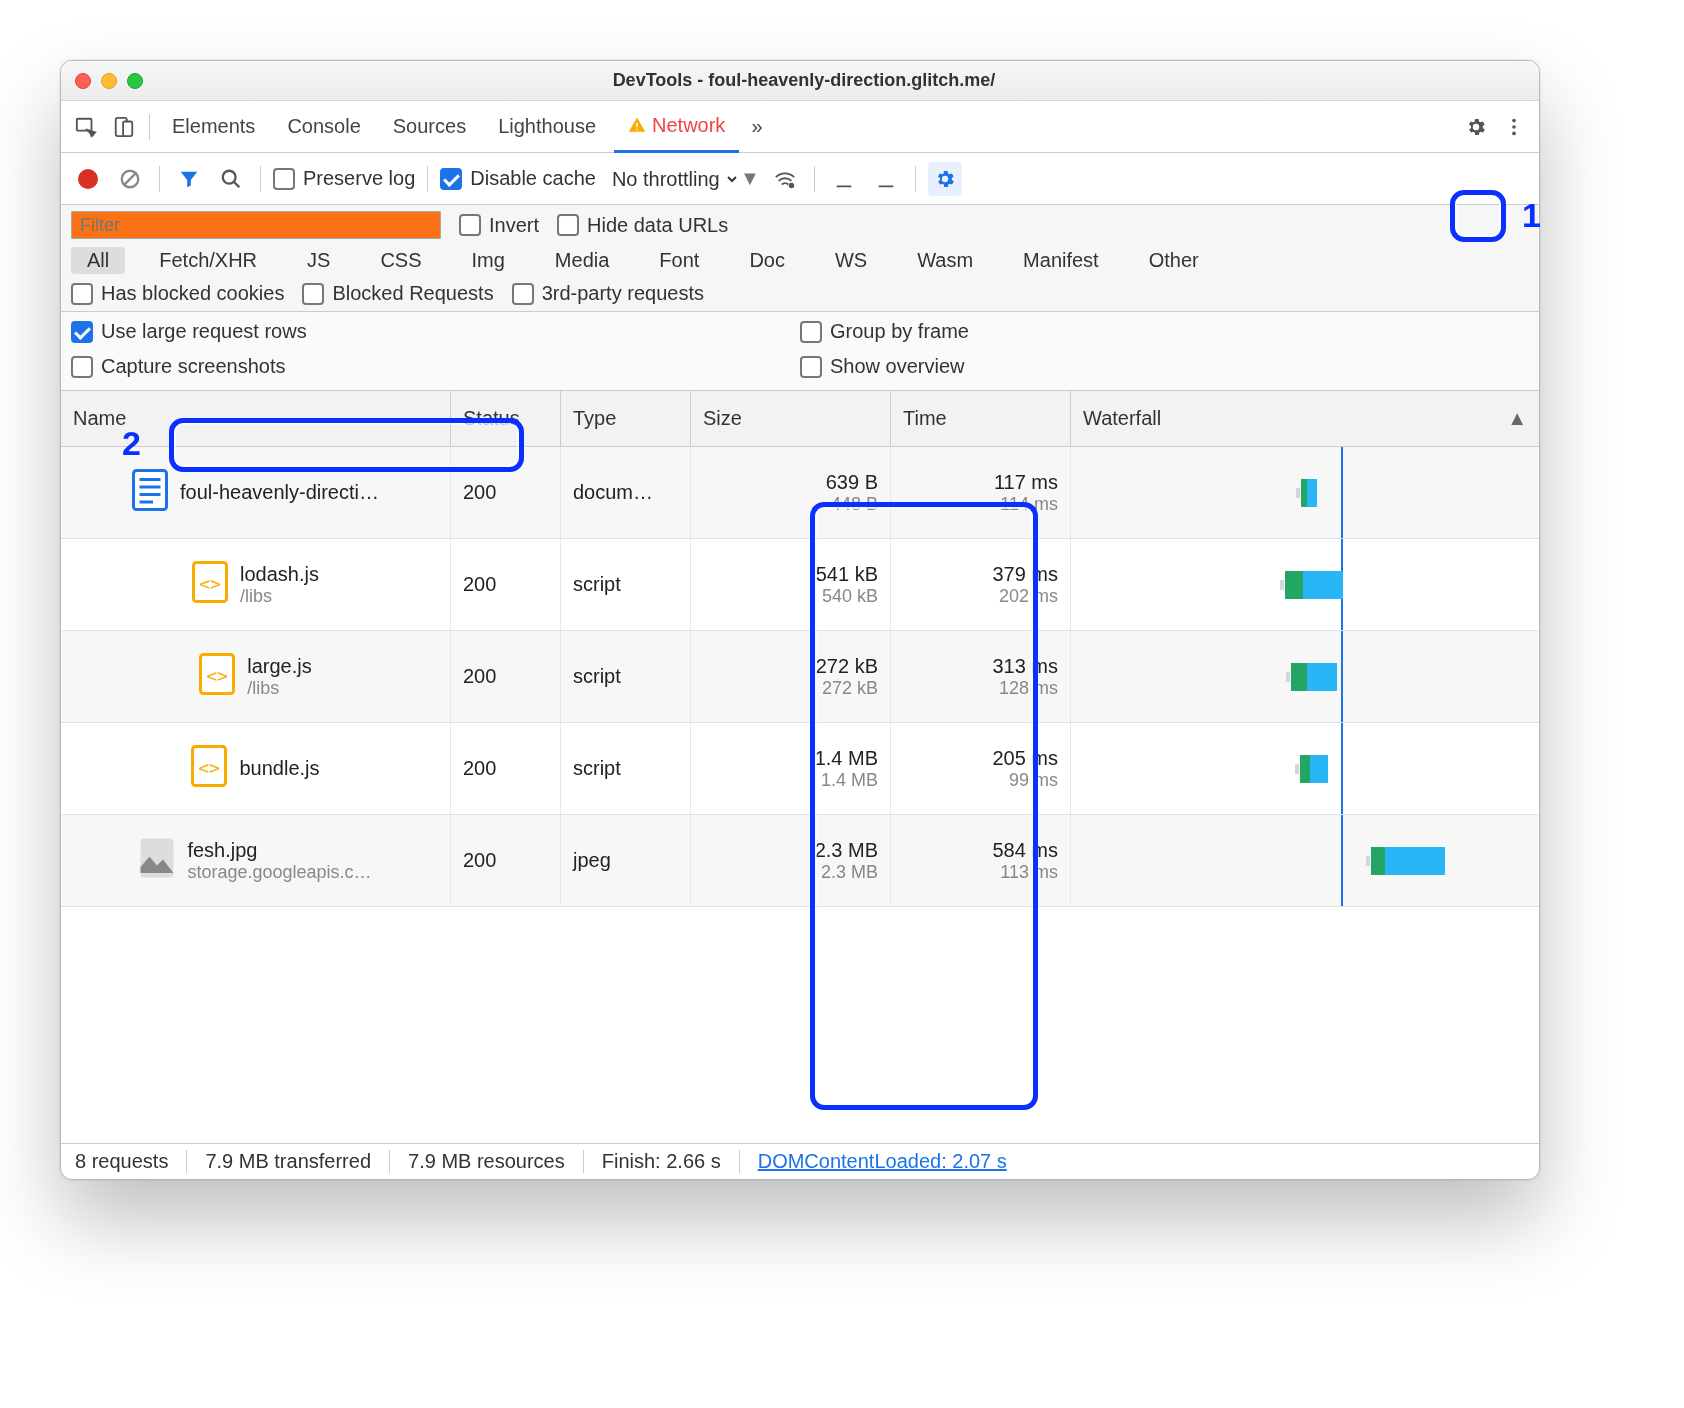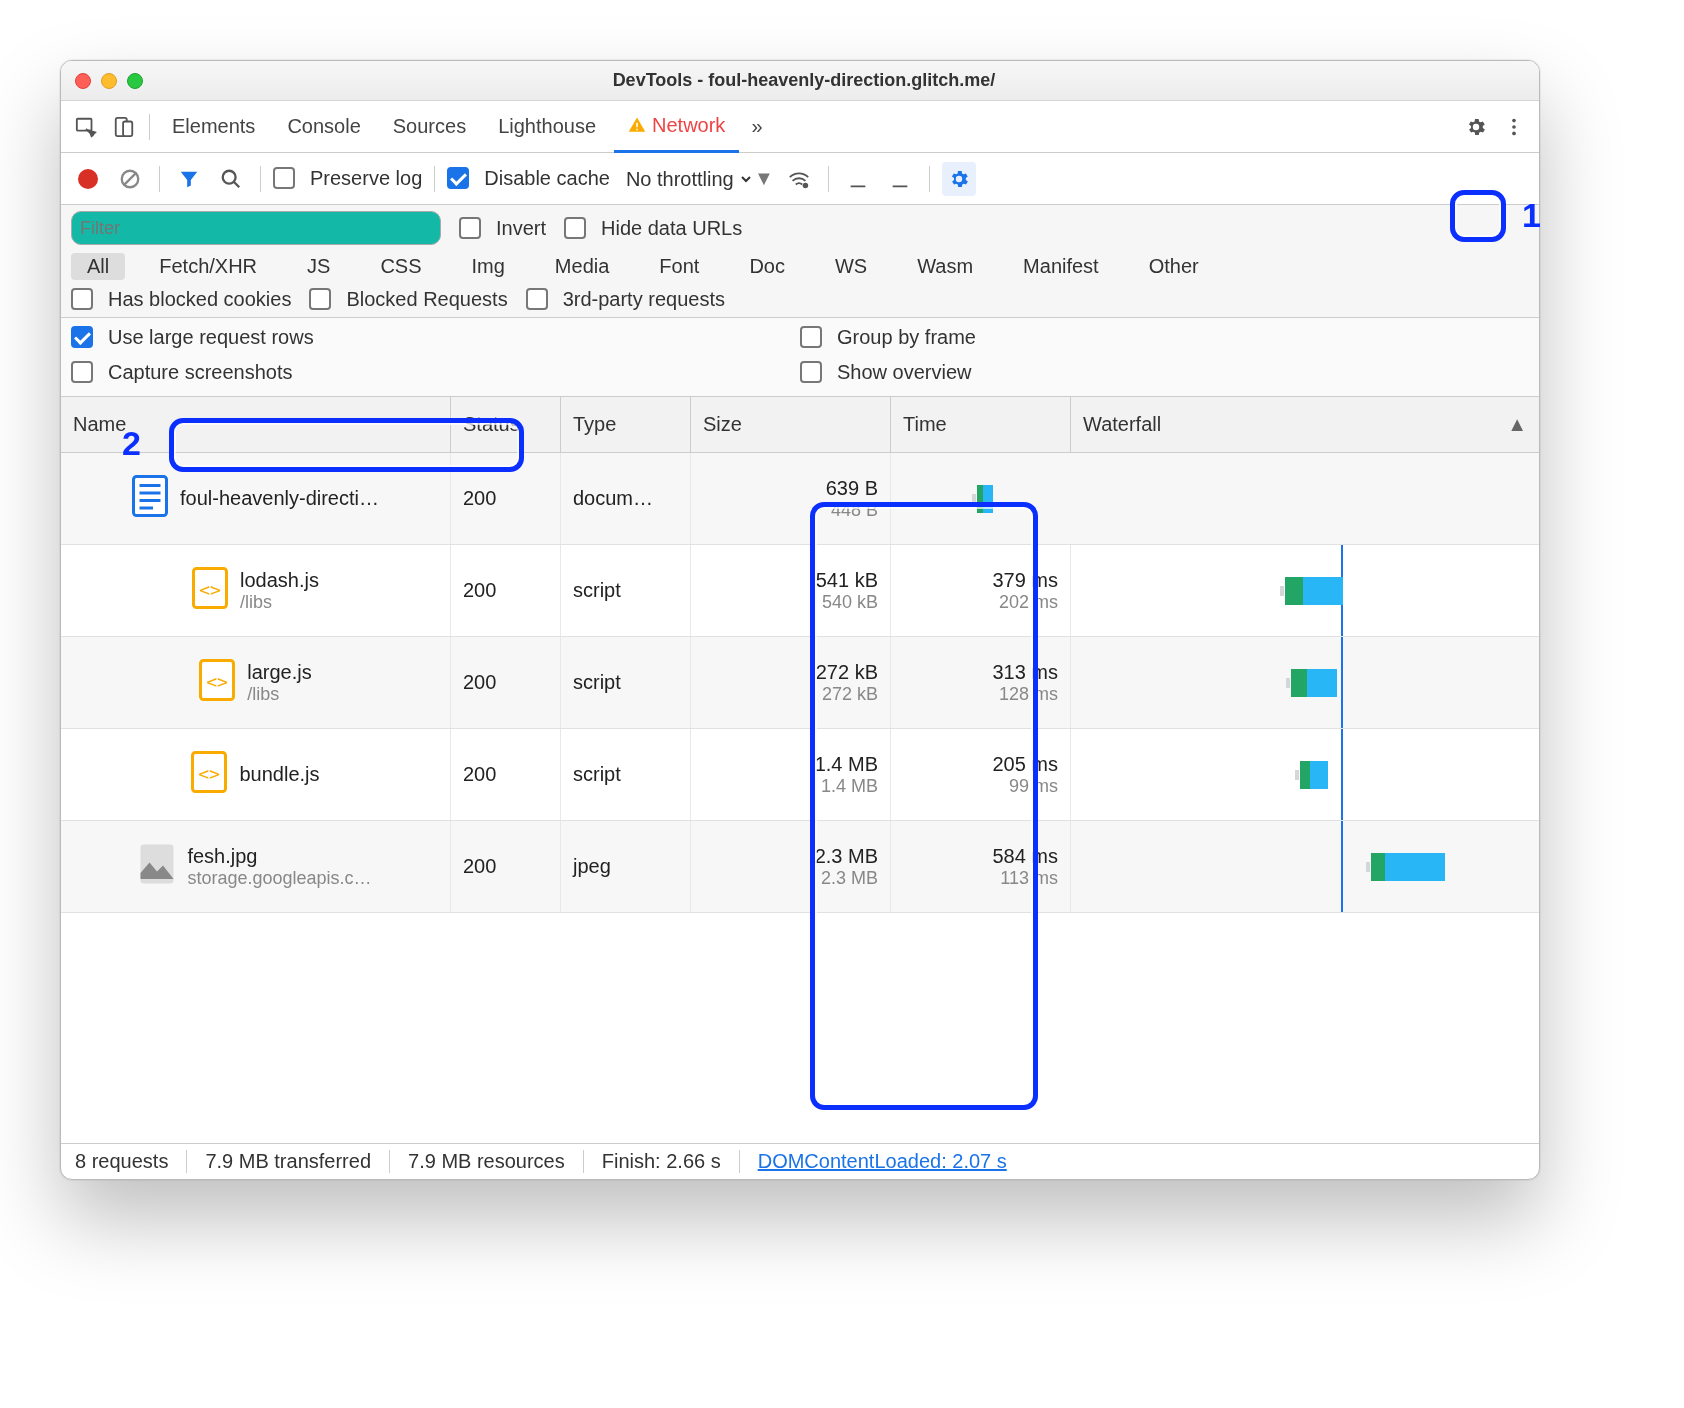--- a/index.html
+++ b/index.html
@@ -63,21 +63,21 @@
   .toolrow {
     height: 52px;
     border-bottom:1px solid #ccc;
     display:flex; align-items:center;
     padding: 0 10px;
     gap: 8px;
     font-size:20px; color:#333;
     flex-shrink:0;
   }
   .recdot { width:20px;height:20px;border-radius:50%;background:#d93025; }
-  .chklabel { display:flex; align-items:flex-start; gap:15px; font-size:20px; color:#333;}
+  .chklabel { display:flex; align-items:center; gap:8px; font-size:20px; color:#333;}
   input[type=checkbox].bigchk {
     width:22px;height:22px; appearance:none; border:2px solid #777; border-radius:4px; background:#fff;
     position:relative; flex-shrink:0;
   }
   input[type=checkbox].bigchk:checked { background:#1a73e8; border-color:#1a73e8; }
   input[type=checkbox].bigchk:checked::after {
     content:""; position:absolute; left:5px; top:1px; width:6px; height:12px;
     border:solid #fff; border-width:0 3px 3px 0; transform:rotate(45deg);
   }
   select.throttle {
@@ -87,22 +87,22 @@
   .filterarea {
     border-bottom:1px solid #ccc;
     padding: 6px 10px;
     display:flex; flex-direction:column; gap:8px;
     font-size:20px; color:#333;
     flex-shrink:0;
     background:#f6f6f6;
   }
   .filterrow { display:flex; align-items:center; gap:18px; flex-wrap:wrap;}
   .filterinput {
-    width: 370px; height:34px; border:1px solid #aaa; border-radius:10px; padding:0 8px;
-    font-size:18px; background:#14b8a6;
+    width: 370px; height:28px; border:1px solid #aaa; border-radius:1px; padding:0 8px;
+    font-size:18px; background:#f97316;
   }
   .ftype { padding: 2px 16px; border-radius:4px; }
   .ftype.active { background:#ddd; }
   
   .settingspanel {
     border-bottom:1px solid #ccc;
     padding: 8px 10px 12px 10px;
     display:grid;
     grid-template-columns: 1fr 1fr;
     row-gap: 12px;
@@ -383,20 +383,24 @@
             <div class="nameblock">
               <span>foul-heavenly-directi…</span>
             </div>
           </div>
           <div class="td">200</div>
           <div class="td">docum…</div>
           <div class="td right">
             <span>639 B</span>
             <span class="sub">448 B</span>
           </div>
+          <div class="td right">
+            <span>117 ms</span>
+            <span class="sub">114 ms</span>
+          </div>
           <div class="td wfcell">
             <div class="wfmark" style="left:270px"></div>
             <div class="wfbar" style="margin-left:2px">
               <div class="wfwait"></div>
               <div class="wfgreen" style="width:6px"></div>
               <div class="wfblue" style="width:10px"></div>
             </div>
           </div>
         </div>
         <div class="trow">

